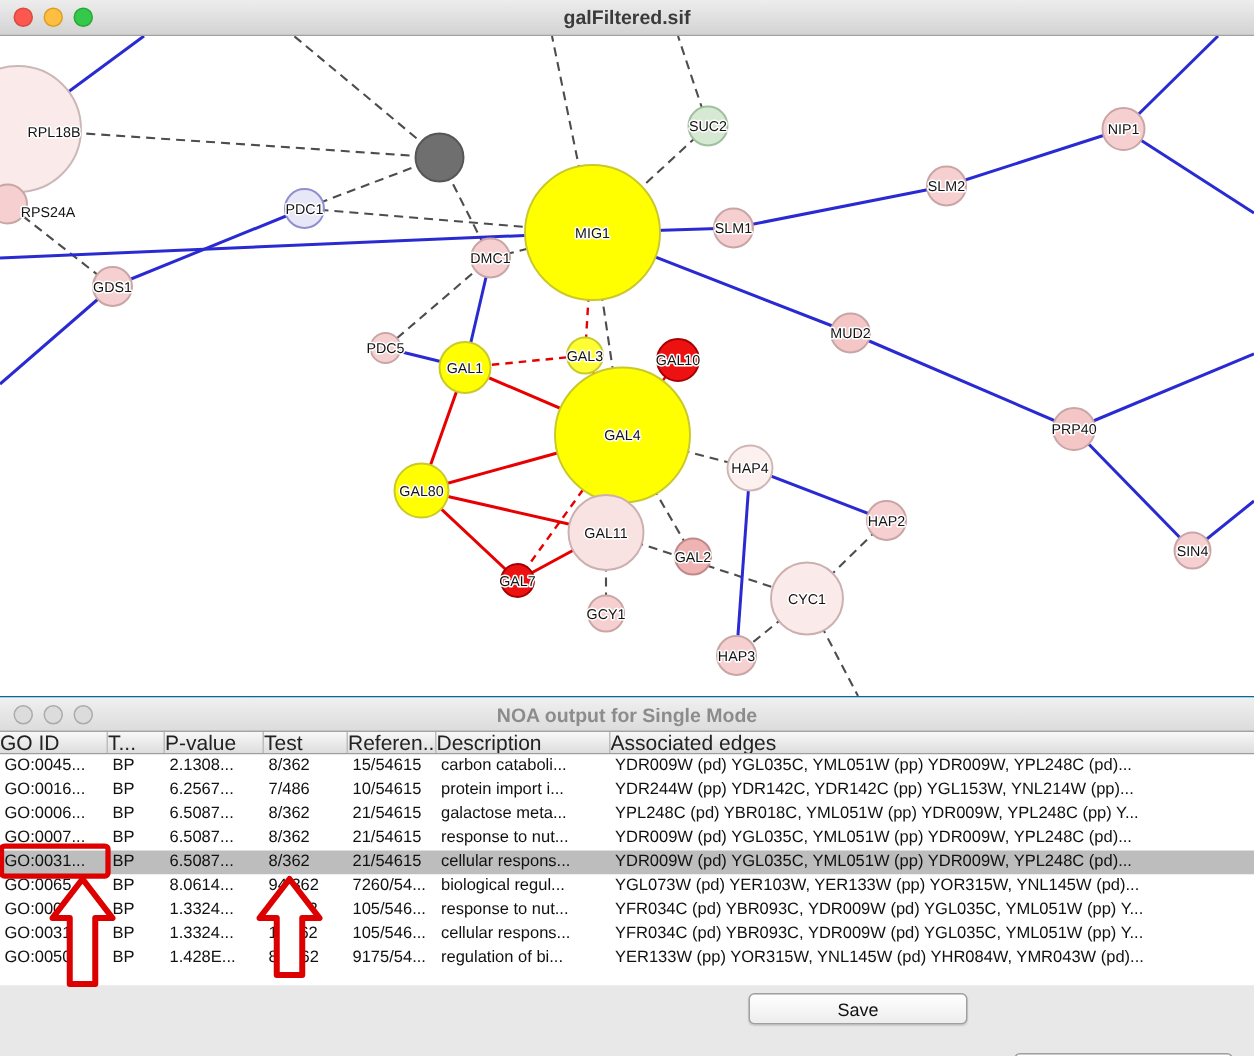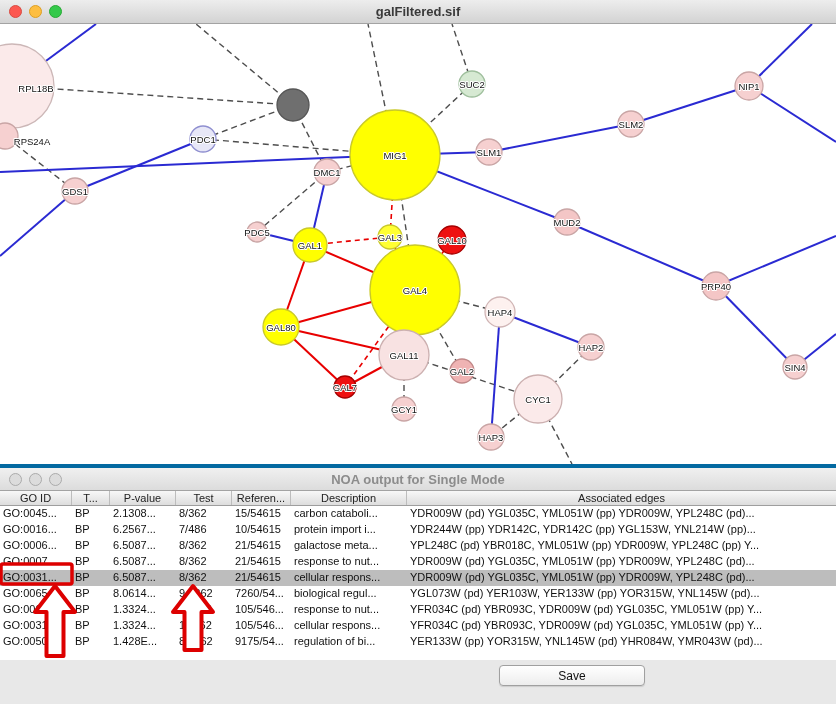--- a/index.html
+++ b/index.html
@@ -4,21 +4,21 @@
 <style>
   * { margin:0; padding:0; box-sizing:border-box; }
   html,body { width:836px; height:704px; }
   body {
     position:relative; overflow:hidden;
     background:#c9c9c9;
     font-family:"Liberation Sans", sans-serif;
   }
   .window { position:absolute; left:0; width:836px; }
   #net-win { top:0; height:464px; background:#ffffff; }
-  #noa-win { top:464px; height:240px; background:#e8e8e8; border-top:4px solid #0369a1; }
+  #noa-win { top:464px; height:240px; background:#e8e8e8; border-top:1px solid #0369a1; }
 
   .titlebar {
     height:24px;
     background:linear-gradient(#ededed,#d3d3d3);
     border-bottom:1px solid #a3a3a3;
     position:relative; display:flex; align-items:center; justify-content:center;
   }
   #noa-win .titlebar { height:23px; background:linear-gradient(#f0f0f0,#dcdcdc); }
   .title { font-size:13px; font-weight:bold; color:#3a3a3a; }
   .title.inactive { color:#8c8c8c; }
@@ -36,21 +36,21 @@
     font-size:9.5px; fill:#141414; text-anchor:middle;
     paint-order:stroke; stroke:#ffffff; stroke-width:2px; stroke-linejoin:round;
   }
 
   .thead {
     display:flex; height:15px;
     background:linear-gradient(#f8f8f8,#dddddd);
     border-bottom:1px solid #9e9e9e;
   }
   .hcell {
-    font-size:11px; line-height:14px; color:#222222; text-align:center;
+    font-size:14px; line-height:14px; color:#222222; 
     border-right:1px solid #bdbdbd; white-space:nowrap; overflow:hidden;
   }
   .tbody { background:#ffffff; height:154px; overflow:hidden; }
   .trow { display:flex; height:16px; background:#ffffff; }
   .trow.selected { background:#bdbdbd; }
   .tcell {
     font-size:11px; line-height:15px; color:#111111;
     padding-left:3px; white-space:nowrap; overflow:hidden;
   }
   .c0{width:72px;} .c1{width:38px;} .c2{width:66px;} .c3{width:56px;}

